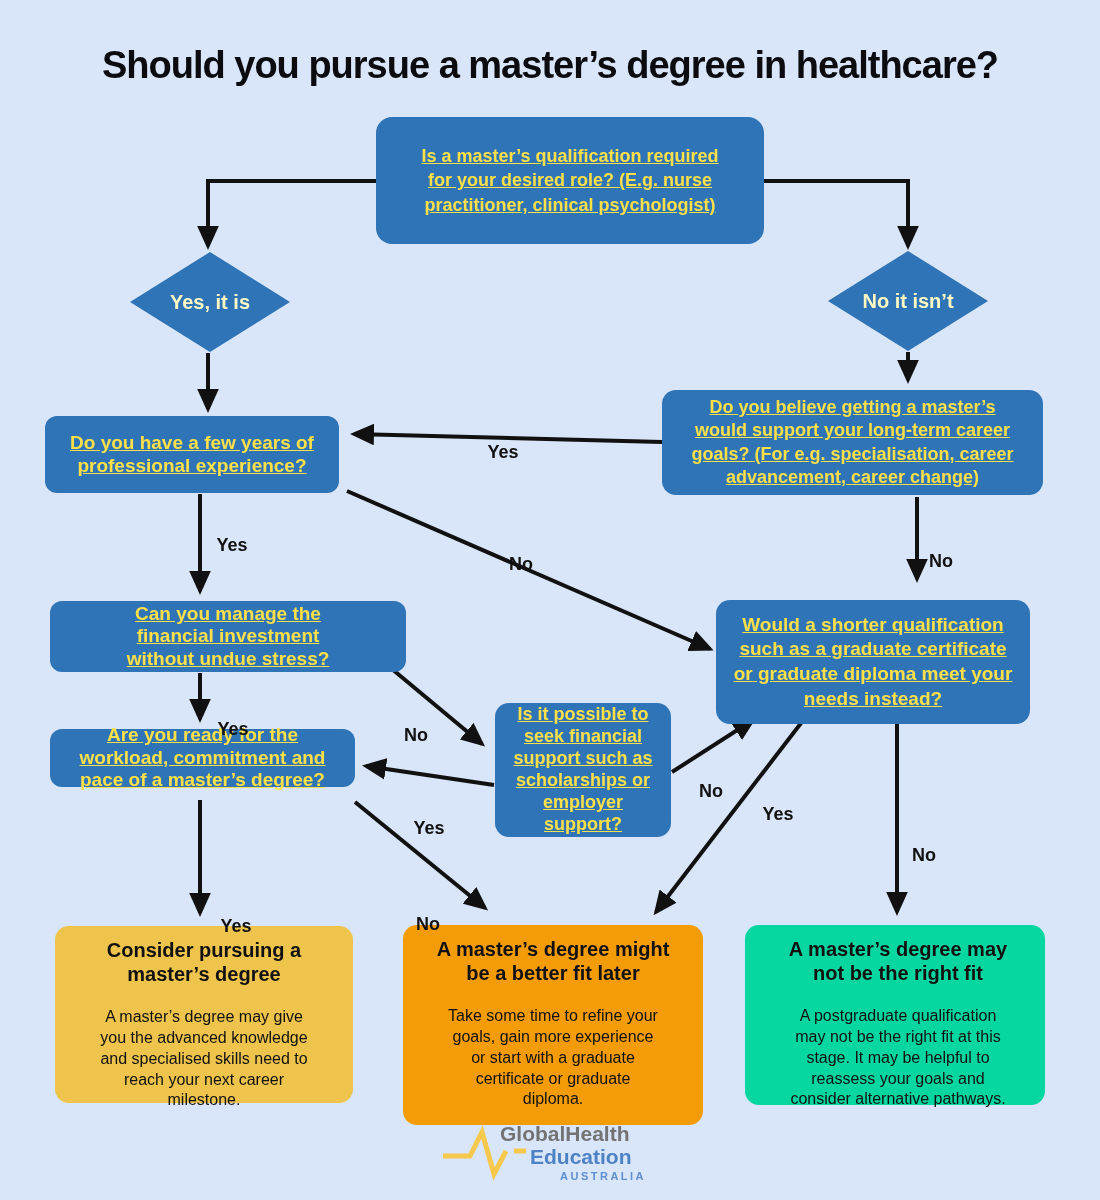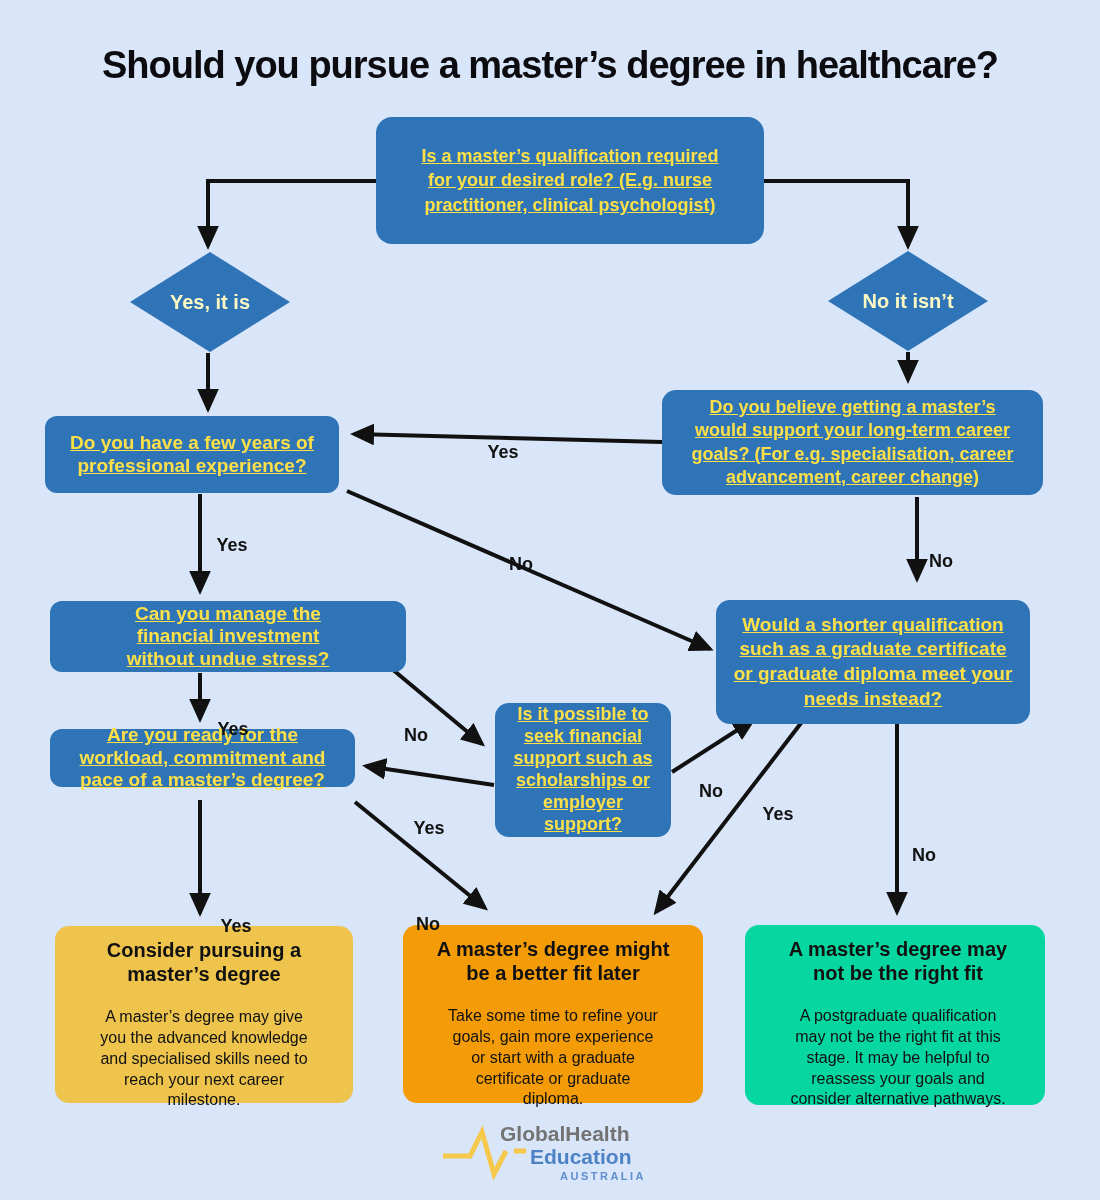--- a/index.html
+++ b/index.html
@@ -127,21 +127,21 @@
   <div class="outcome" style="left:55px;top:926px;width:298px;height:177px;background:#eec44d;">
     <div class="outcome-title">Consider pursuing a
 master’s degree</div>
     <div class="outcome-body">A master’s degree may give
 you the advanced knowledge
 and specialised skills need to
 reach your next career
 milestone.</div>
   </div>
 
-  <div class="outcome" style="left:403px;top:925px;width:300px;height:178px;background:#f49c07;">
+  <div class="outcome" style="left:403px;top:925px;width:300px;height:200px;background:#f49c07;">
     <div class="outcome-title">A master’s degree might
 be a better fit later</div>
     <div class="outcome-body">Take some time to refine your
 goals, gain more experience
 or start with a graduate
 certificate or graduate
 diploma.</div>
   </div>
 
   <div class="outcome" style="left:745px;top:925px;width:300px;height:180px;background:#06d6a0;padding-left:16px;">

